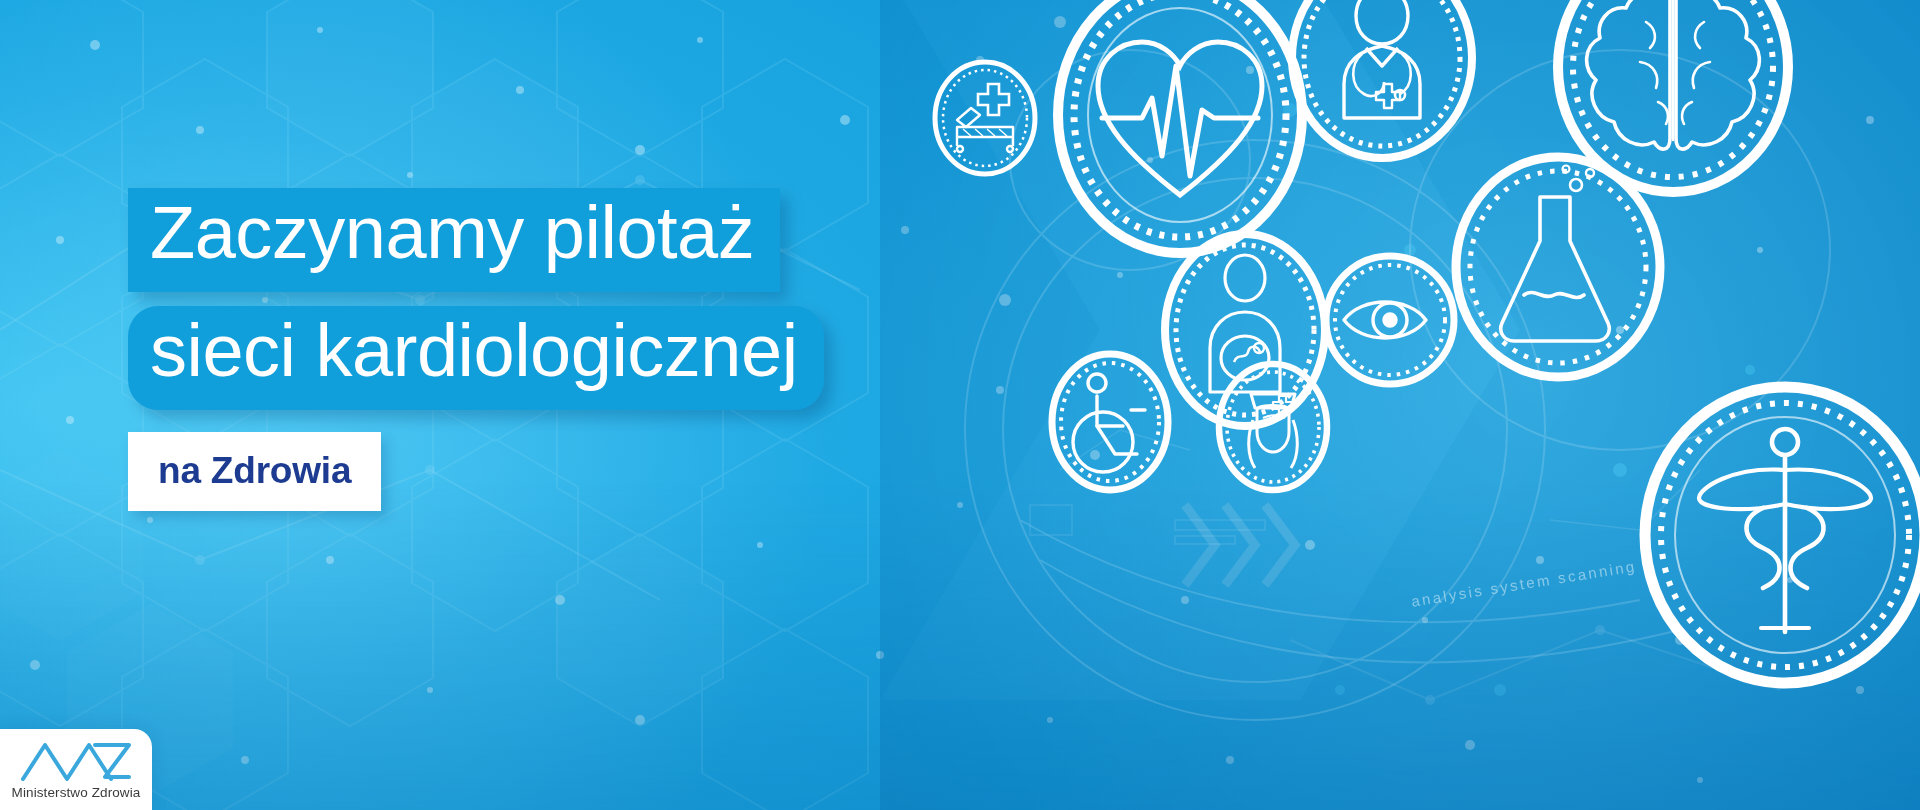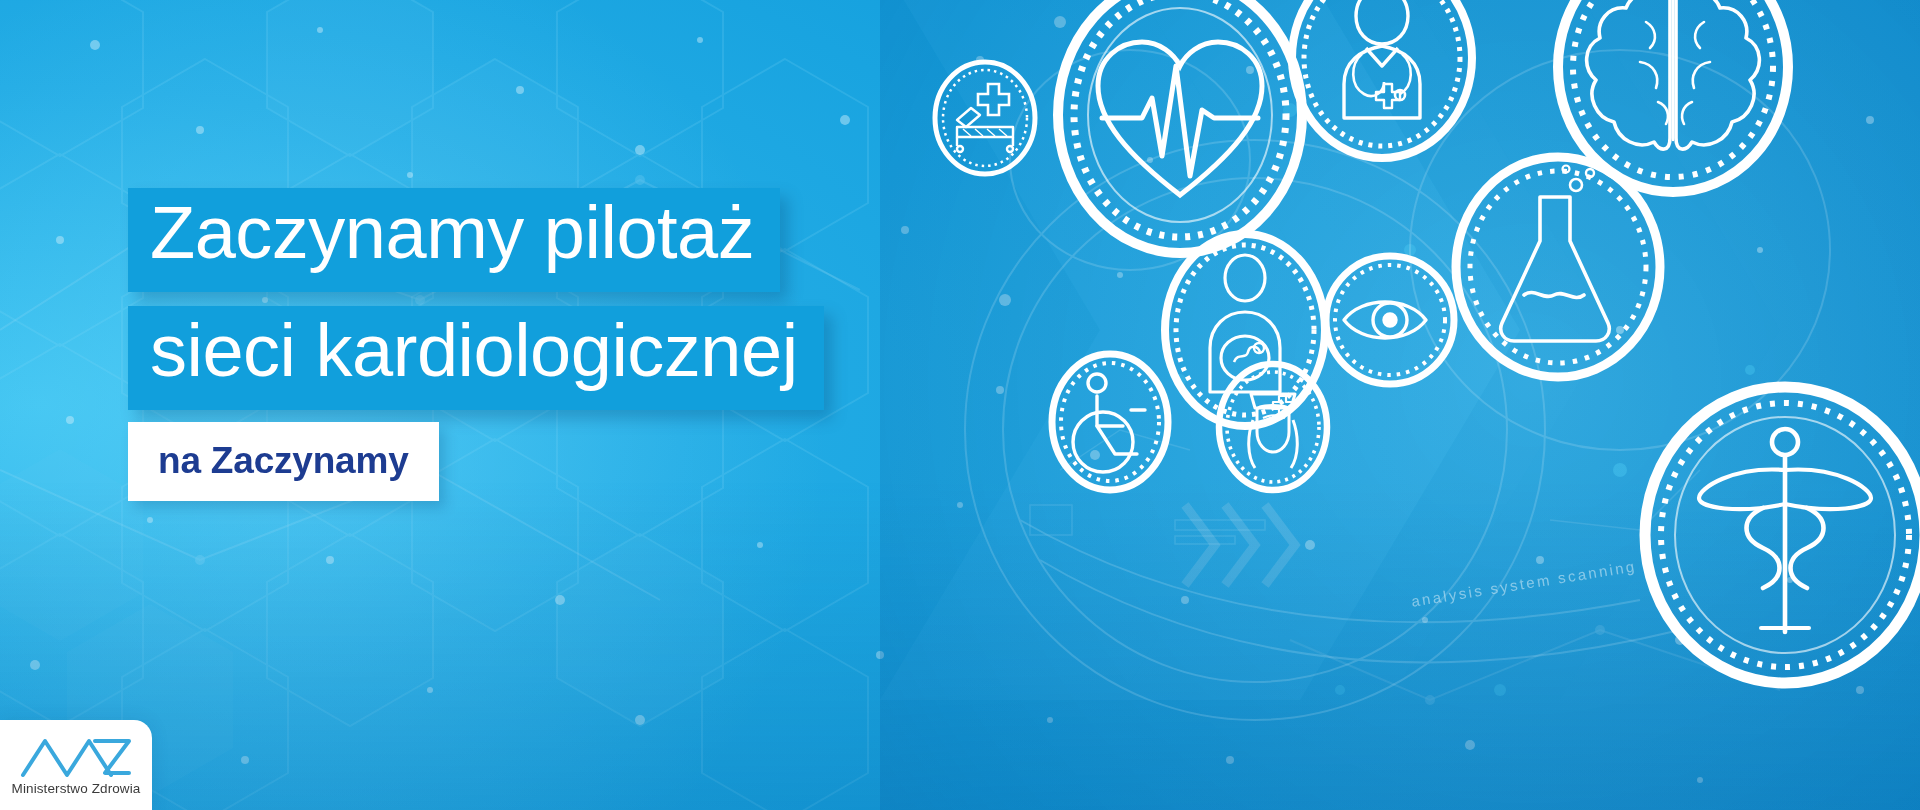--- a/index.html
+++ b/index.html
@@ -48,39 +48,39 @@
     color:#ffffff;
     font-weight:400;
     font-size:74px;
     line-height:1.0;
     letter-spacing:-0.5px;
     padding:8px 26px 22px 22px;
     box-shadow:8px 9px 14px rgba(0,60,110,.26);
     white-space:nowrap;
   }
   .hl-row.r1{margin-bottom:14px;}
-  .hl-row.r2{margin-bottom:12px;}
+  .hl-row.r2{margin-bottom:22px;border-radius:30px;}
 
   .subline-wrap{display:block;}
   .subline{
     display:inline-block;
     background:#ffffff;
     color:#1d3c91;
     font-weight:bold;
     font-size:37px;
     line-height:1;
     letter-spacing:-0.2px;
     padding:20px 30px 22px 30px;
     box-shadow:6px 7px 12px rgba(0,60,110,.20);
     white-space:nowrap;
   }
 
   
   .logo-card{
-    position:absolute;left:0;bottom:0;width:152px;height:90px;
+    position:absolute;left:0;bottom:0;width:152px;height:81px;
     background:#ffffff;
     border-top-right-radius:18px;
     z-index:30;
     display:flex;flex-direction:column;align-items:center;justify-content:center;
     box-shadow:0 0 18px rgba(0,60,110,.12);
   }
   .logo-mark{display:block;}
   .logo-text{
     font-size:13.5px;color:#3b3b3b;letter-spacing:.1px;margin-top:2px;
     font-family:"Liberation Sans",sans-serif;
@@ -406,21 +406,21 @@
       </svg>
     </div>
   </div>
 
   <div class="glow-right"></div>
   <div class="dark-bottom"></div>
 
   <div class="headline">
     <div><span class="hl-row r1">Zaczynamy pilotaż</span></div>
     <div><span class="hl-row r2">sieci kardiologicznej</span></div>
-    <div class="subline-wrap"><span class="subline">na Zaczynamy</span></div>
+    <div class="subline-wrap"><span class="subline">na Zdrowia</span></div>
   </div>
 
   <div class="logo-card">
     <svg class="logo-mark" width="118" height="44" viewBox="0 0 118 44">
       <g fill="none" stroke="#3aa8dd" stroke-width="4" stroke-linejoin="round" stroke-linecap="round">
         <polyline points="6,40 28,6 50,40 72,6 94,40"></polyline>
         <polyline points="78,6 112,6 88,38 112,38"></polyline>
       </g>
     </svg>
     <span class="logo-text">Ministerstwo Zdrowia</span>

